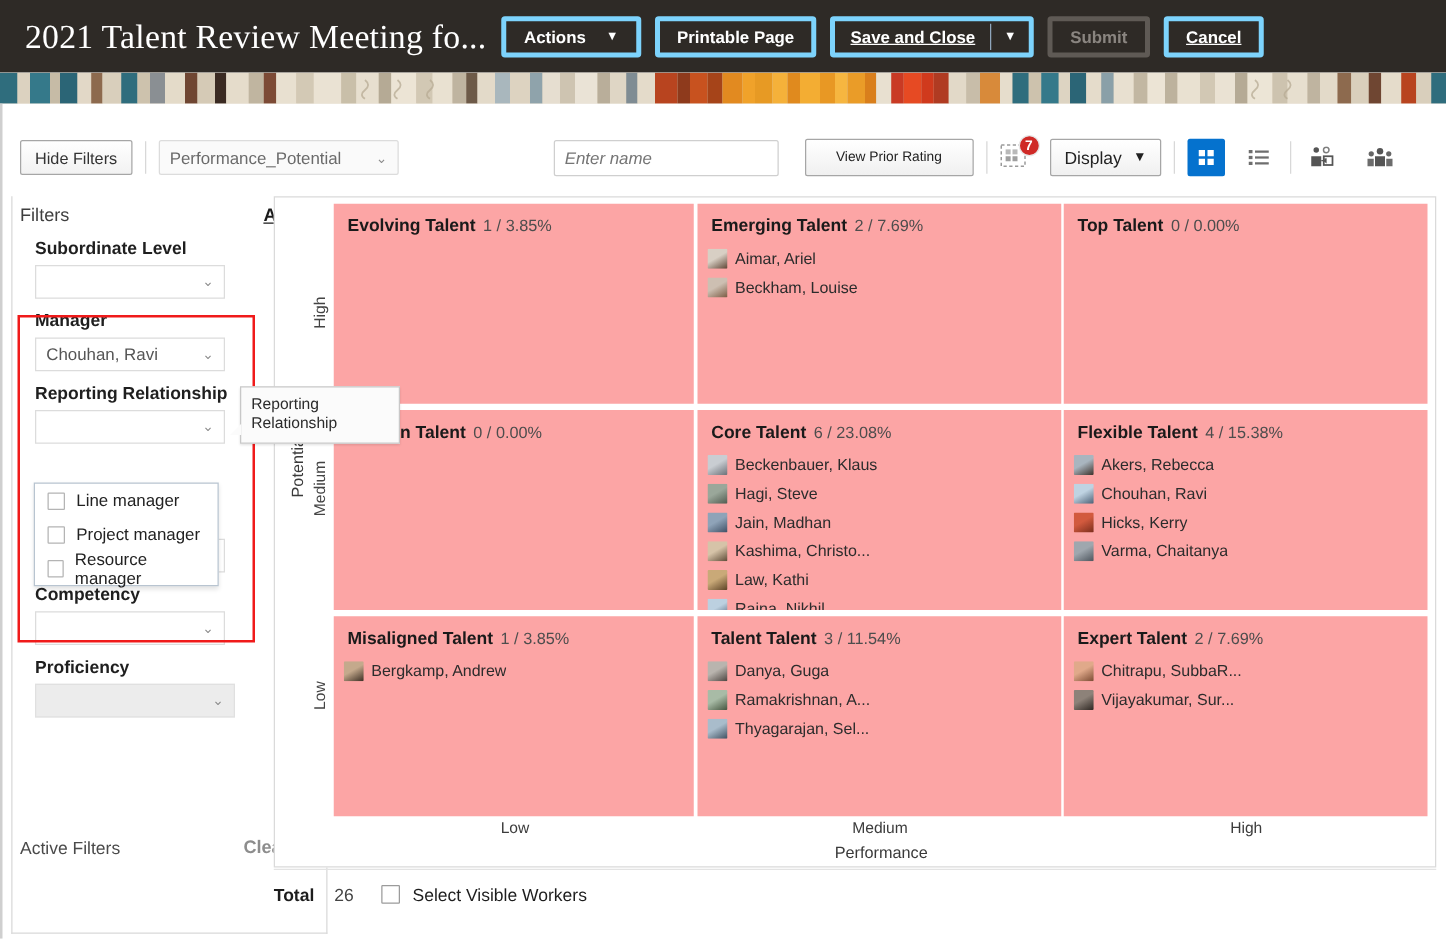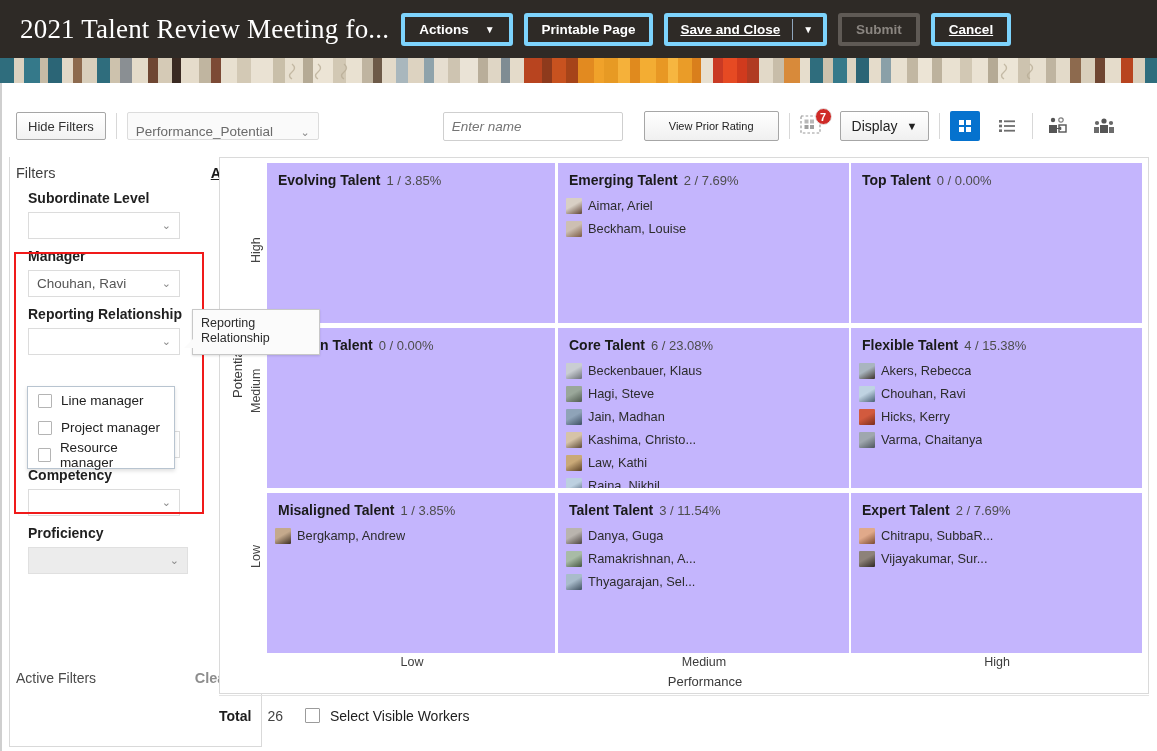--- a/index.html
+++ b/index.html
@@ -54,21 +54,21 @@
   .tb-btn {
     height: 28px; border: 1px solid #a6a6a6; border-radius: 2px;
     background: linear-gradient(#ffffff,#f2f2f2);
     font-size: 13px; color: #333; padding: 0 11px;
     display: flex; align-items: center; cursor: pointer;
   }
   .tb-sep { width: 1px; height: 26px; background: #d8d8d8; margin: 0 10px; }
   .tb-select {
     height: 28px; width: 192px; border: 1px solid #dcdcdc; border-radius: 2px;
     background: #fafafa; font-size: 13.5px; color: #6b6b6b;
-    display: flex; align-items: flex-end; padding: 0 8px; cursor: pointer;
+    display: flex; align-items: center; padding: 0 8px; cursor: pointer;
   }
   .tb-select .cv { flex: 1; }
   .chev { color: #8a8a8a; font-size: 11px; }
   .tb-input {
     height: 29px; width: 180px; border: 1px solid #cfcfcf; border-radius: 2px;
     background: #fff; font-size: 13.5px; color: #6e6e6e;
     padding: 0 8px; font-style: italic; outline: none;
     font-family: "Liberation Sans", sans-serif;
   }
   .prior-btn {
@@ -136,21 +136,21 @@
   .cbx.bold { border: 2px solid #111; }
 
   
   .grid-wrap { position: absolute; left: 219px; top: 157px; width: 930px; height: 537px; border: 1px solid #dadada; background: #fff; }
   .axis-y-title { position: absolute; left: 10px; top: 240px; font-size: 13px; color: #3a3a3a;
       transform: rotate(-90deg); transform-origin: left top; white-space: nowrap; }
   .axis-y-tick { position: absolute; left: 29px; font-size: 12.5px; color: #444;
       transform: rotate(-90deg); transform-origin: left top; white-space: nowrap; }
   .cells { position: absolute; left: 47px; top: 5px; width: 876px; height: 487px; }
   .cell {
-    position: absolute; background: #c4b5fd; overflow: hidden;
+    position: absolute; background: #fca5a5; overflow: hidden;
   }
   .cell-title { font-size: 14px; font-weight: bold; color: #1a1a1a; margin: 9px 0 0 11px; display: inline-block; }
   .cell-count { font-size: 13px; color: #4d4d4d; margin-left: 6px; }
   .people { margin: 5px 0 0 8px; display: flex; flex-wrap: wrap; }
   .person { display: flex; align-items: center; gap: 6px; height: 23px; width: 146px; cursor: pointer; }
   .pname { font-size: 12.8px; color: #2c2c2c; white-space: nowrap; overflow: hidden; }
   .avatar { width: 16px; height: 16px; flex: 0 0 16px; border-radius: 1px; overflow: hidden; position: relative; }
   .avatar i { position: absolute; left: 0; top: 0; right: 0; bottom: 0; display: block; }
   .axis-x-tick { position: absolute; font-size: 12.5px; color: #3c3c3c; text-align: center; }
   .axis-x-title { position: absolute; font-size: 13px; color: #3a3a3a; text-align: center; }

